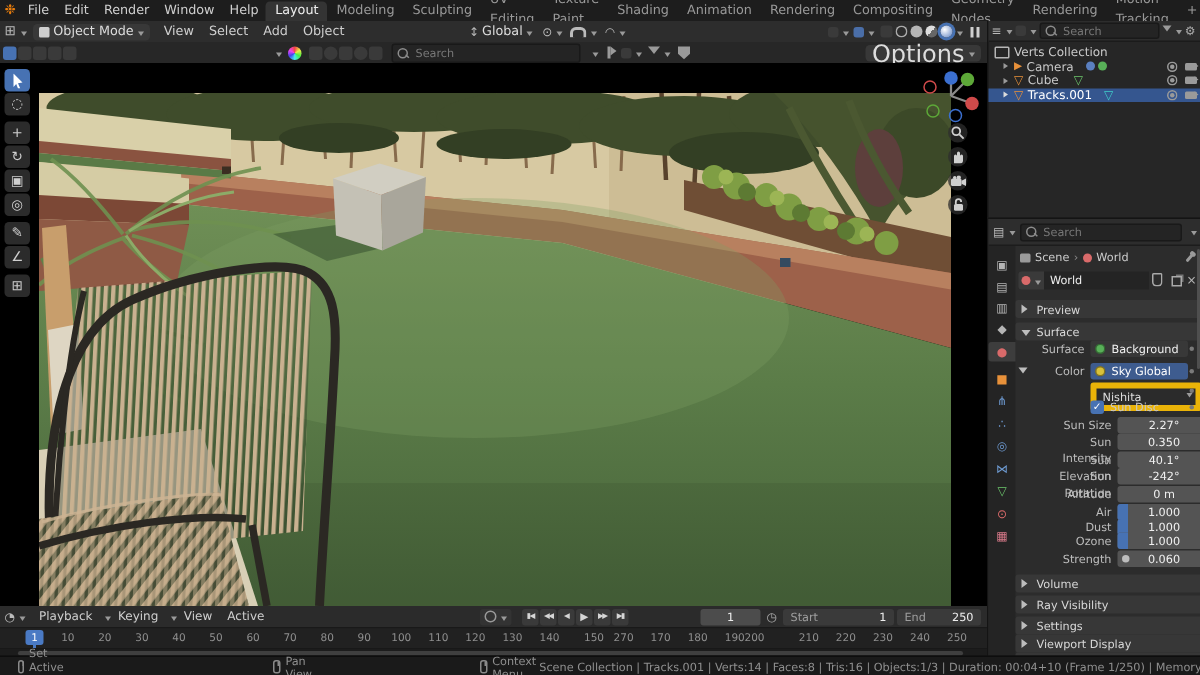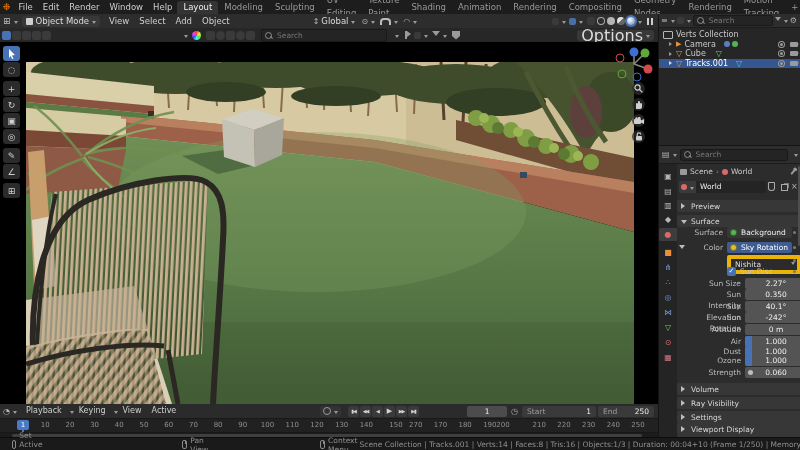--- a/index.html
+++ b/index.html
@@ -512,21 +512,21 @@
       </div>
 
     <div style="position:absolute;top:64px;left:0;width:124px;height:11px;">
       <span class="lb" style="left:0;width:46px;">Surface</span>
       <span class="fld" style="left:50px;width:62px;background:#383838;text-align:left;padding-left:3px;"><span class="sockdot" style="background:#58b058;width:5px;height:5px;position:relative;top:1px;"></span><span>Background</span></span>
       <i class="dot" style="left:116px;"></i>
     </div>
     <div style="position:absolute;top:79px;left:0;width:124px;height:11px;">
       <i class="exo" style="position:absolute;left:2px;top:3px;"></i>
       <span class="lb" style="left:0;width:46px;">Color</span>
-      <span class="fld" style="left:50px;width:62px;background:#3e5c8f;text-align:left;padding-left:3px;color:#fff;"><span class="sockdot" style="background:#d8c13a;width:5px;height:5px;position:relative;top:1px;"></span><span>Sky Rotation</span></span>
+      <span class="fld" style="left:50px;width:62px;background:#3e5c8f;text-align:left;padding-left:3px;color:#fff;"><span class="sockdot" style="background:#d8c13a;width:5px;height:5px;position:relative;top:1px;"></span><span>Sky Global</span></span>
       <i class="dot" style="left:116px;"></i>
     </div>
     <div style="position:absolute;top:91.5px;left:0;width:124px;height:11px;">
       <span class="fld drop" style="left:50px;width:62px;"><span>Nishita</span><i class="chv" style="position:absolute;right:2px;top:3px;"></i></span>
       <i class="dot" style="left:116px;"></i>
     </div>
     <div style="position:absolute;top:102.5px;left:0;width:124px;height:11px;">
       <span class="cb" style="left:50px;">✓</span>
       <span style="position:absolute;left:63px;color:#c8c8c8;line-height:11px;">Sun Disc</span>
       <i class="dot" style="left:116px;"></i>

